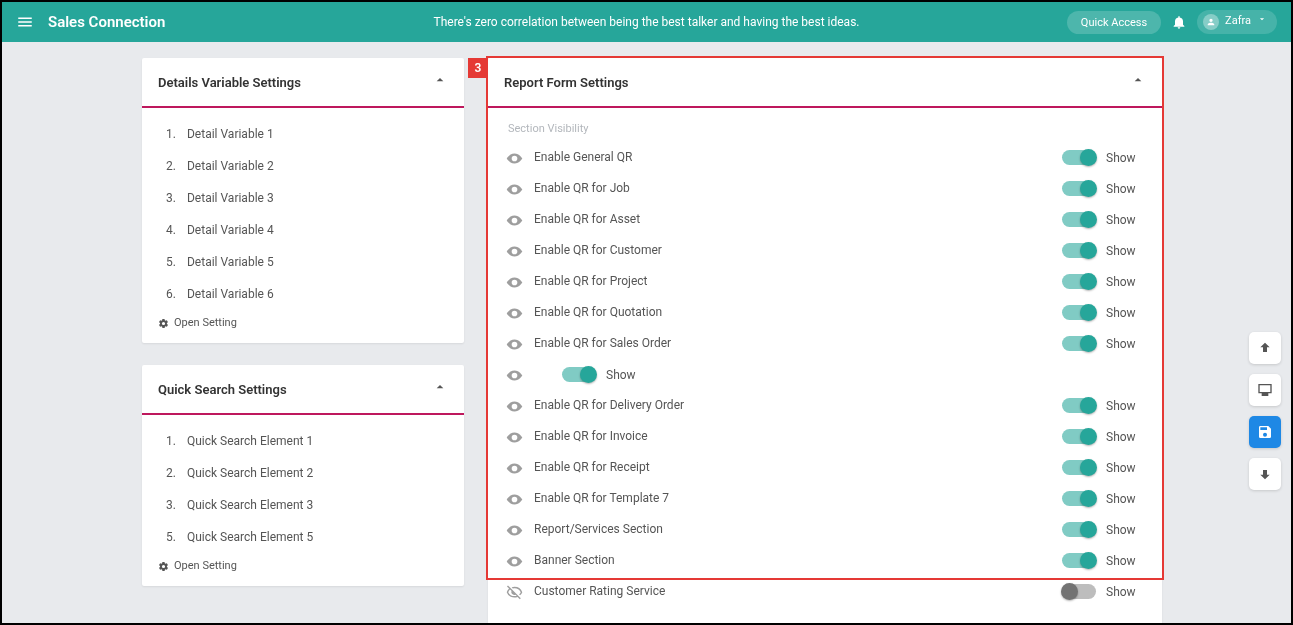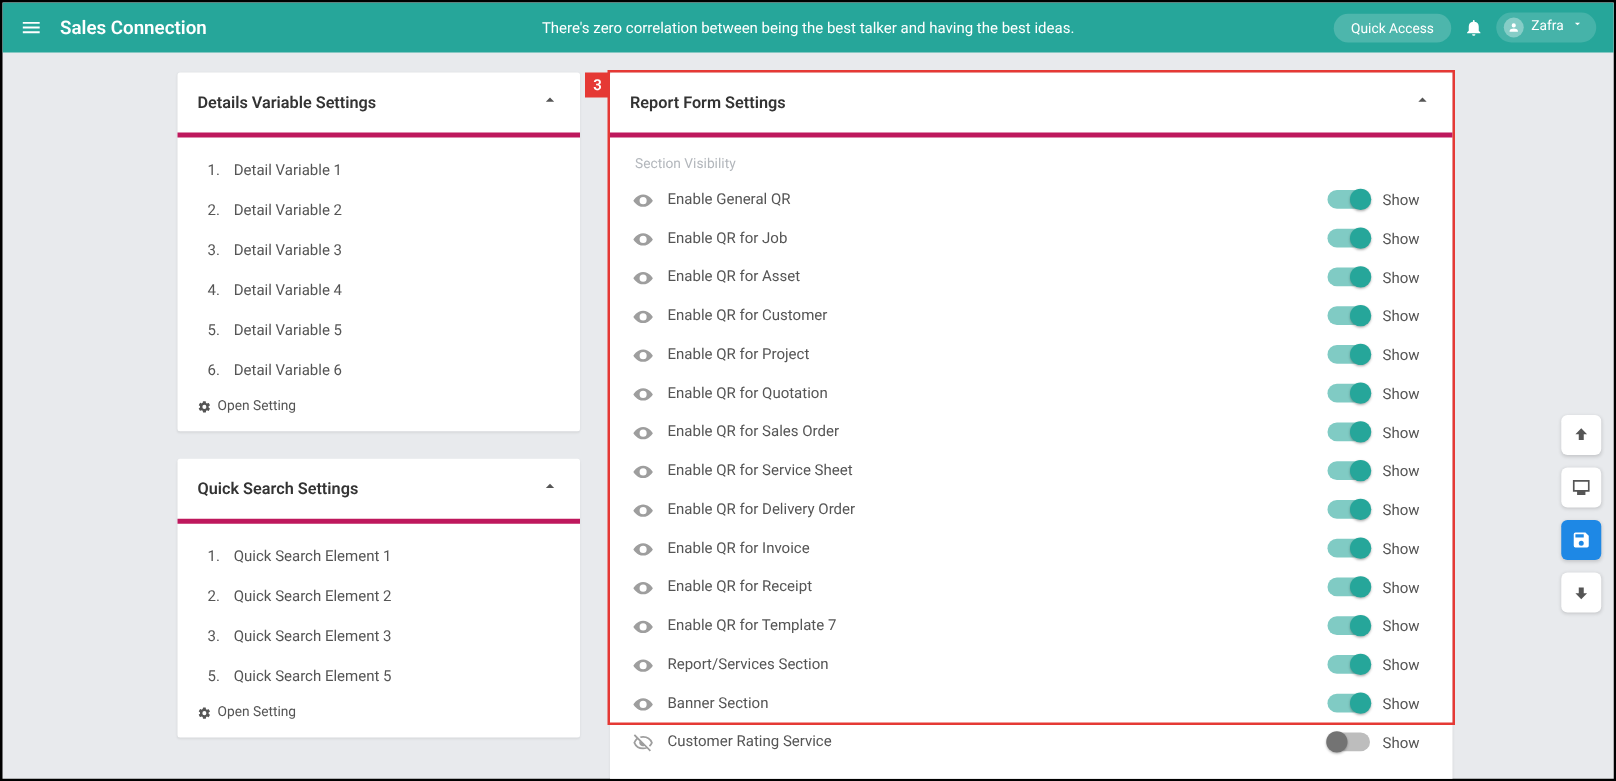--- a/index.html
+++ b/index.html
@@ -58,21 +58,21 @@
     }
     .left-col { width: 322px; display:flex; flex-direction:column; gap:22px;}
     .card {
       background: #fff;
       border-radius: 2px;
       box-shadow: 0 1px 2px rgba(0,0,0,0.08);
     }
     .card-head {
       display:flex; align-items:center; justify-content:space-between;
       padding: 14px 16px;
-      border-bottom: 4px solid #be185d;
+      border-bottom: 2px solid #be185d;
     }
     .card-title { font-size: 13px; font-weight: 600; color:#333; }
     .chev-up svg { width:16px;height:16px; fill:#555; }
     .card-body { padding: 10px 16px 14px; }
     .ol-list { list-style: none; }
     .ol-list li { font-size: 12px; color:#555; padding:9px 0 9px 8px;}
     .ol-list li .num { display:inline-block; width:18px; }
     .open-setting { font-size:11px; color:#555; margin-top:6px; cursor:pointer; display:flex; align-items:flex-end; gap:5px;}
     .open-setting svg { width:11px; height:11px; }
 
@@ -347,21 +347,20 @@
                 </span>
                 <span class="show-txt">Show</span>
               </div>
             </div>
             <div class="toggle-row">
               <span class="eye-col">
                 <svg viewBox="0 0 24 24" fill="#9e9e9e">
                   <path d="M12 5C5 5 1 12 1 12s4 7 11 7 11-7 11-7-4-7-11-7zm0 11a4 4 0 1 1 4-4 4 4 0 0 1-4 4z"></path>
                 </svg>
               </span>
-              <span class="toggle-label">Enable QR for Service Sheet</span>
               <div class="toggle-ctrl">
                 <span class="switch on">
                   <span class="knob"></span>
                 </span>
                 <span class="show-txt">Show</span>
               </div>
             </div>
             <div class="toggle-row">
               <span class="eye-col">
                 <svg viewBox="0 0 24 24" fill="#9e9e9e">

